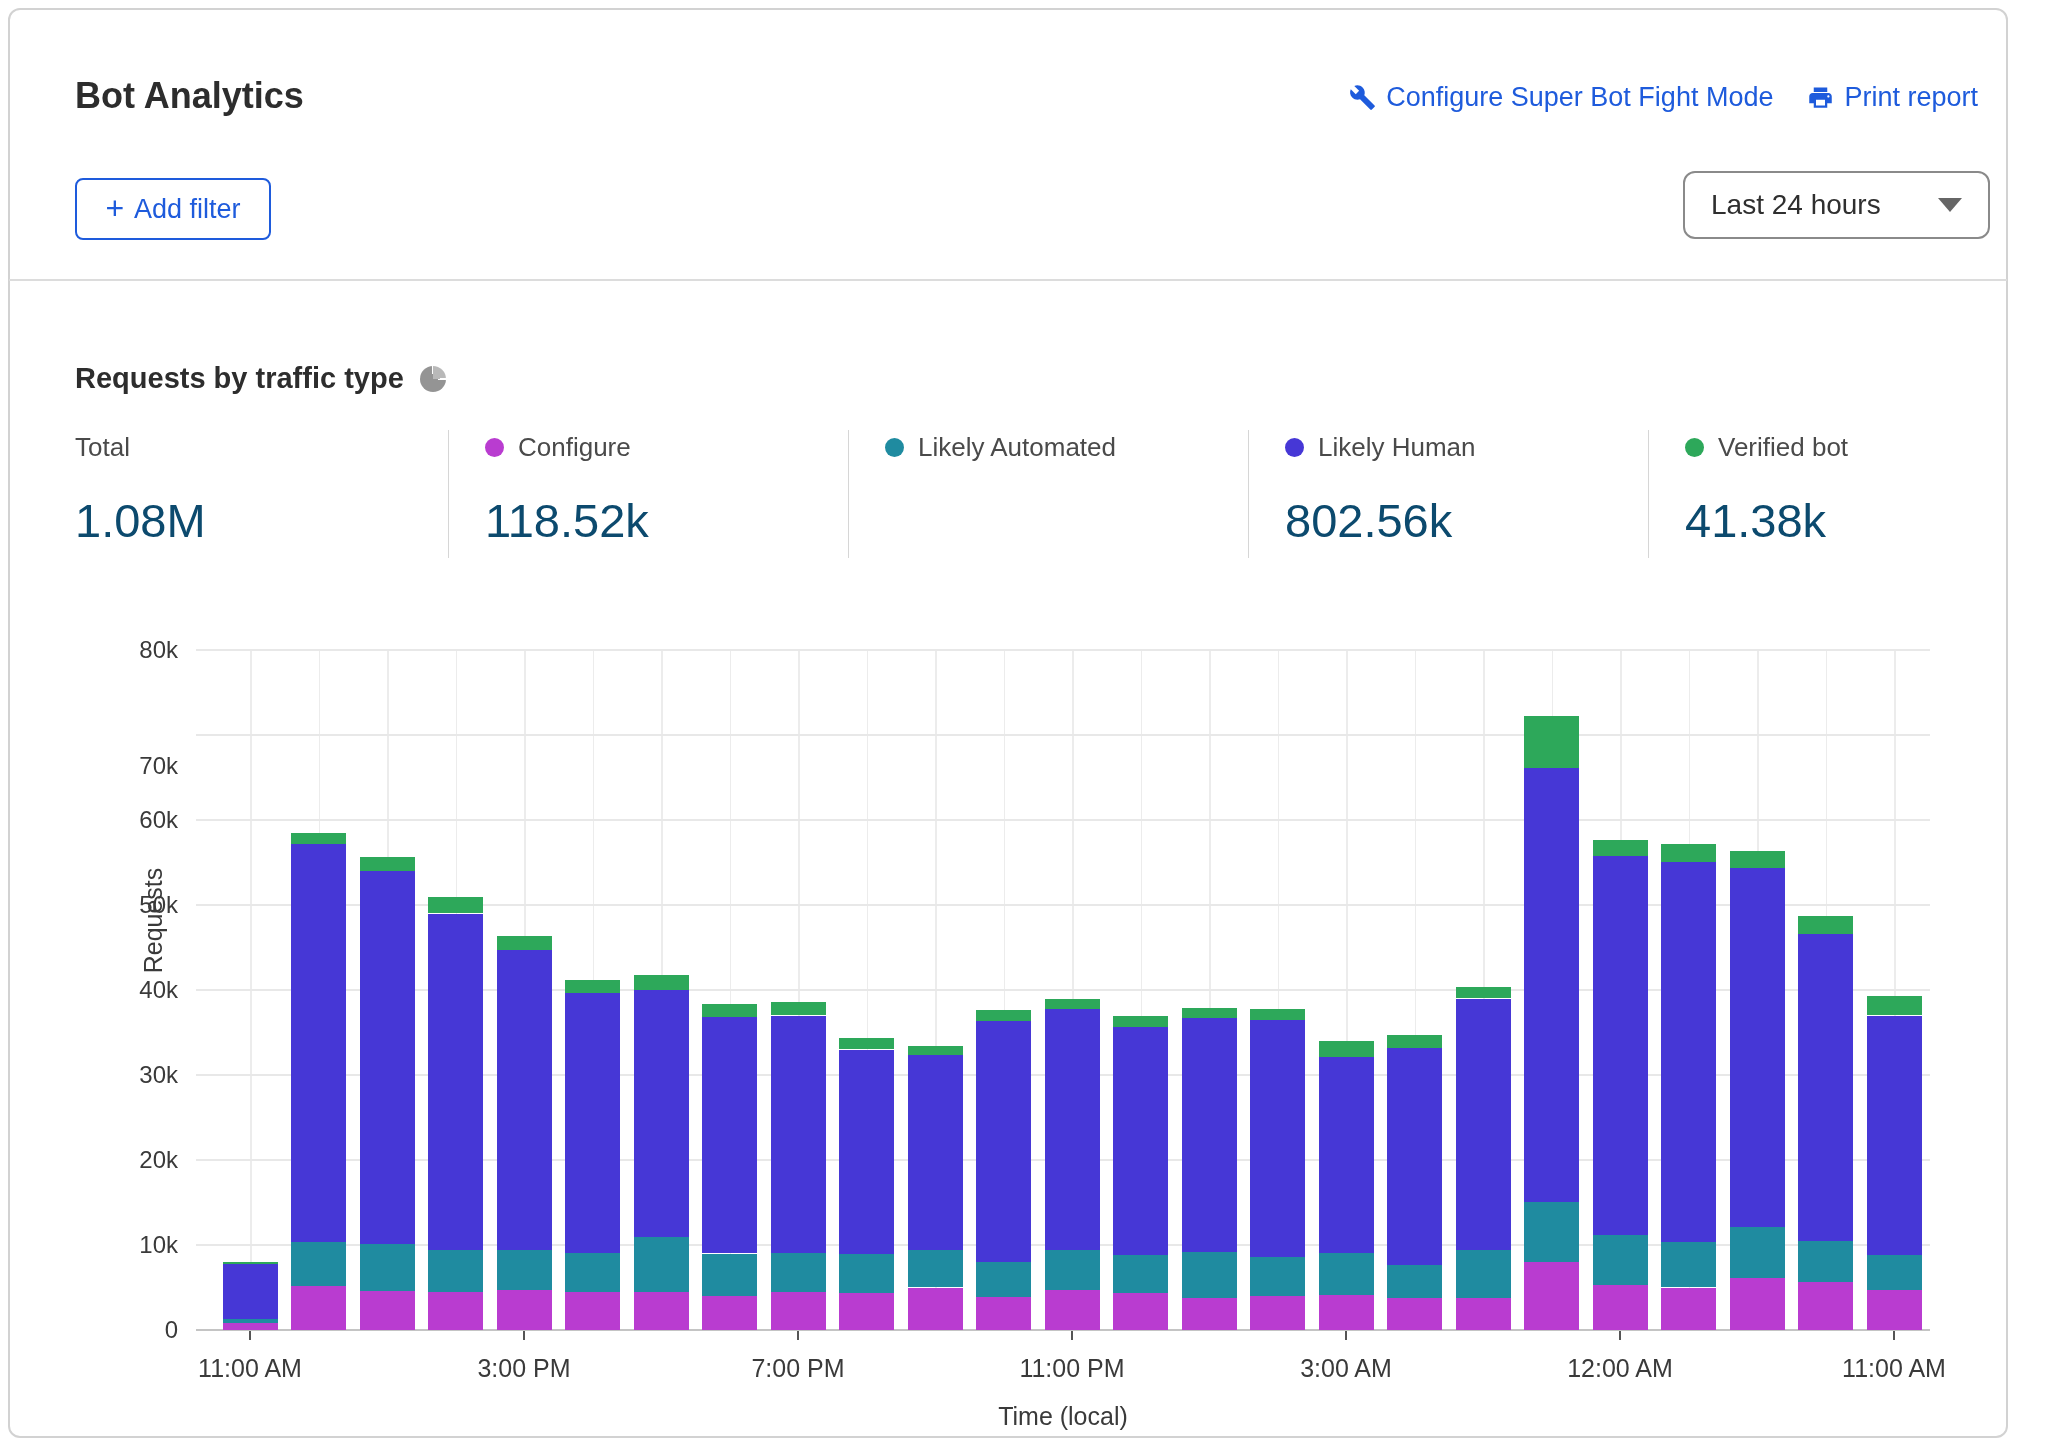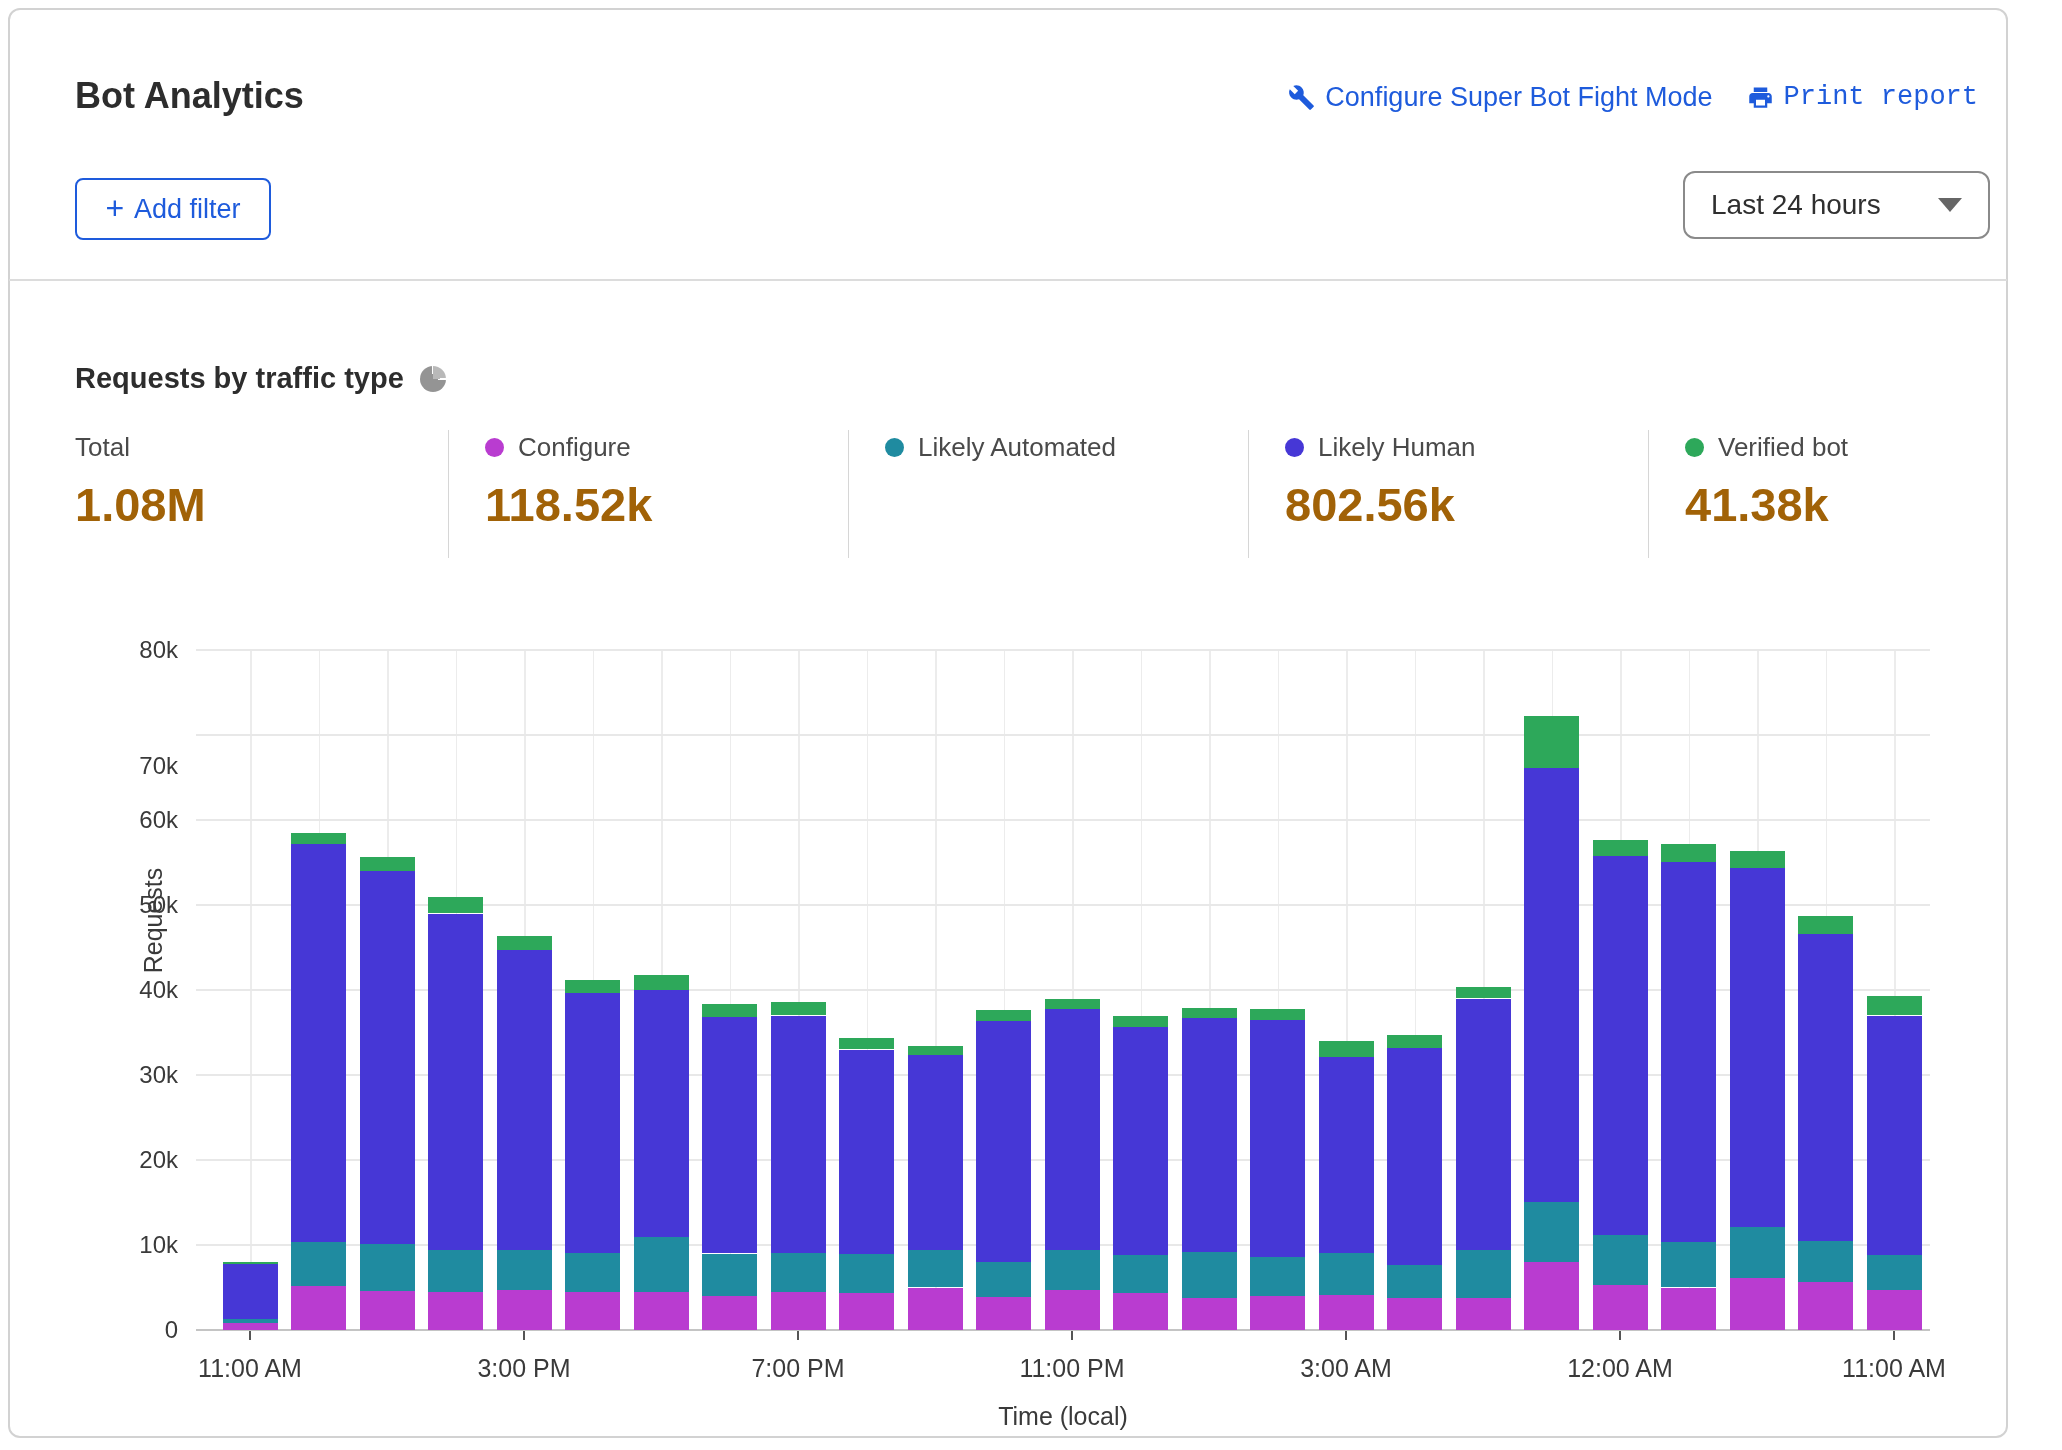--- a/index.html
+++ b/index.html
@@ -43,21 +43,21 @@
     position:absolute;left:75px;top:362px;display:flex;align-items:center;gap:16px;
   }
   .section-title{font-size:29px;font-weight:700;color:#2d2d2d;}
   .pie-icon{
     width:26px;height:26px;border-radius:50%;
     background:conic-gradient(#b9b9b9 0deg 86deg,#ffffff 86deg 96deg,#949494 96deg 354deg,#ffffff 354deg 360deg);
   }
   .stat{position:absolute;top:432px;}
   .stat .lbl-row{display:flex;align-items:center;gap:14px;font-size:26px;color:#4a4a4a;}
   .dot{width:19px;height:19px;border-radius:50%;}
-  .stat .val{margin-top:14px;font-size:47px;font-weight:700;color:#a16207;}
+  .stat .val{margin-top:30px;font-size:47px;font-weight:400;color:#0c4a6e;}
   .stat-divider{position:absolute;top:430px;width:1px;height:128px;background:#d6d6d6;}
   
   .gridline-h{position:absolute;height:1.5px;background:#e8e8e8;}
   .gridline-h.zero{background:#c4c4c4;height:2px;}
   .gridline-v{position:absolute;width:1.5px;background:#ececec;}
   .bar-seg{position:absolute;}
   .ytick-label{position:absolute;width:120px;text-align:right;font-size:24px;color:#3a3a3a;}
   .ylabel{
     position:absolute;left:68px;top:906px;width:170px;text-align:center;
     font-size:25px;color:#3a3a3a;transform:rotate(-90deg);transform-origin:center;
@@ -75,21 +75,21 @@
 
 <div class="header-links">
   <div class="hlink" id="configure-link" style="color: rgb(30, 91, 220);">
     <span>
       <svg width="27" height="27" viewBox="0 0 24 24">
           <path fill="currentColor" d="M22.7 19l-9.1-9.1c.9-2.3.4-5-1.5-6.9-2-2-5-2.4-7.4-1.3L9 6 6 9 1.6 4.7C.4 7.1.9 10.1 2.9 12.1c1.9 1.9 4.6 2.4 6.9 1.5l9.1 9.1c.4.4 1 .4 1.4 0l2.3-2.3c.5-.4.5-1.1.1-1.4z"></path>
         </svg>
     </span>
     <span>Configure Super Bot Fight Mode</span>
   </div>
-  <div class="hlink" id="print-link" style="color: rgb(30, 91, 220); font-family: Liberation Mono, monospace;">
+  <div class="hlink" id="print-link" style="color: rgb(30, 91, 220);">
     <span>
       <svg width="27" height="27" viewBox="0 0 24 24">
           <path fill="currentColor" d="M19 8H5c-1.66 0-3 1.34-3 3v6h4v4h12v-4h4v-6c0-1.66-1.34-3-3-3zm-3 11H8v-5h8v5zm3-7c-.55 0-1-.45-1-1s.45-1 1-1 1 .45 1 1-.45 1-1 1zm-1-9H6v4h12V3z"></path>
         </svg>
     </span>
     <span>Print report</span>
   </div>
 </div>
 
 <button class="add-filter" id="add-filter-btn" style="color: rgb(30, 91, 220); border-color: rgb(30, 91, 220);">

